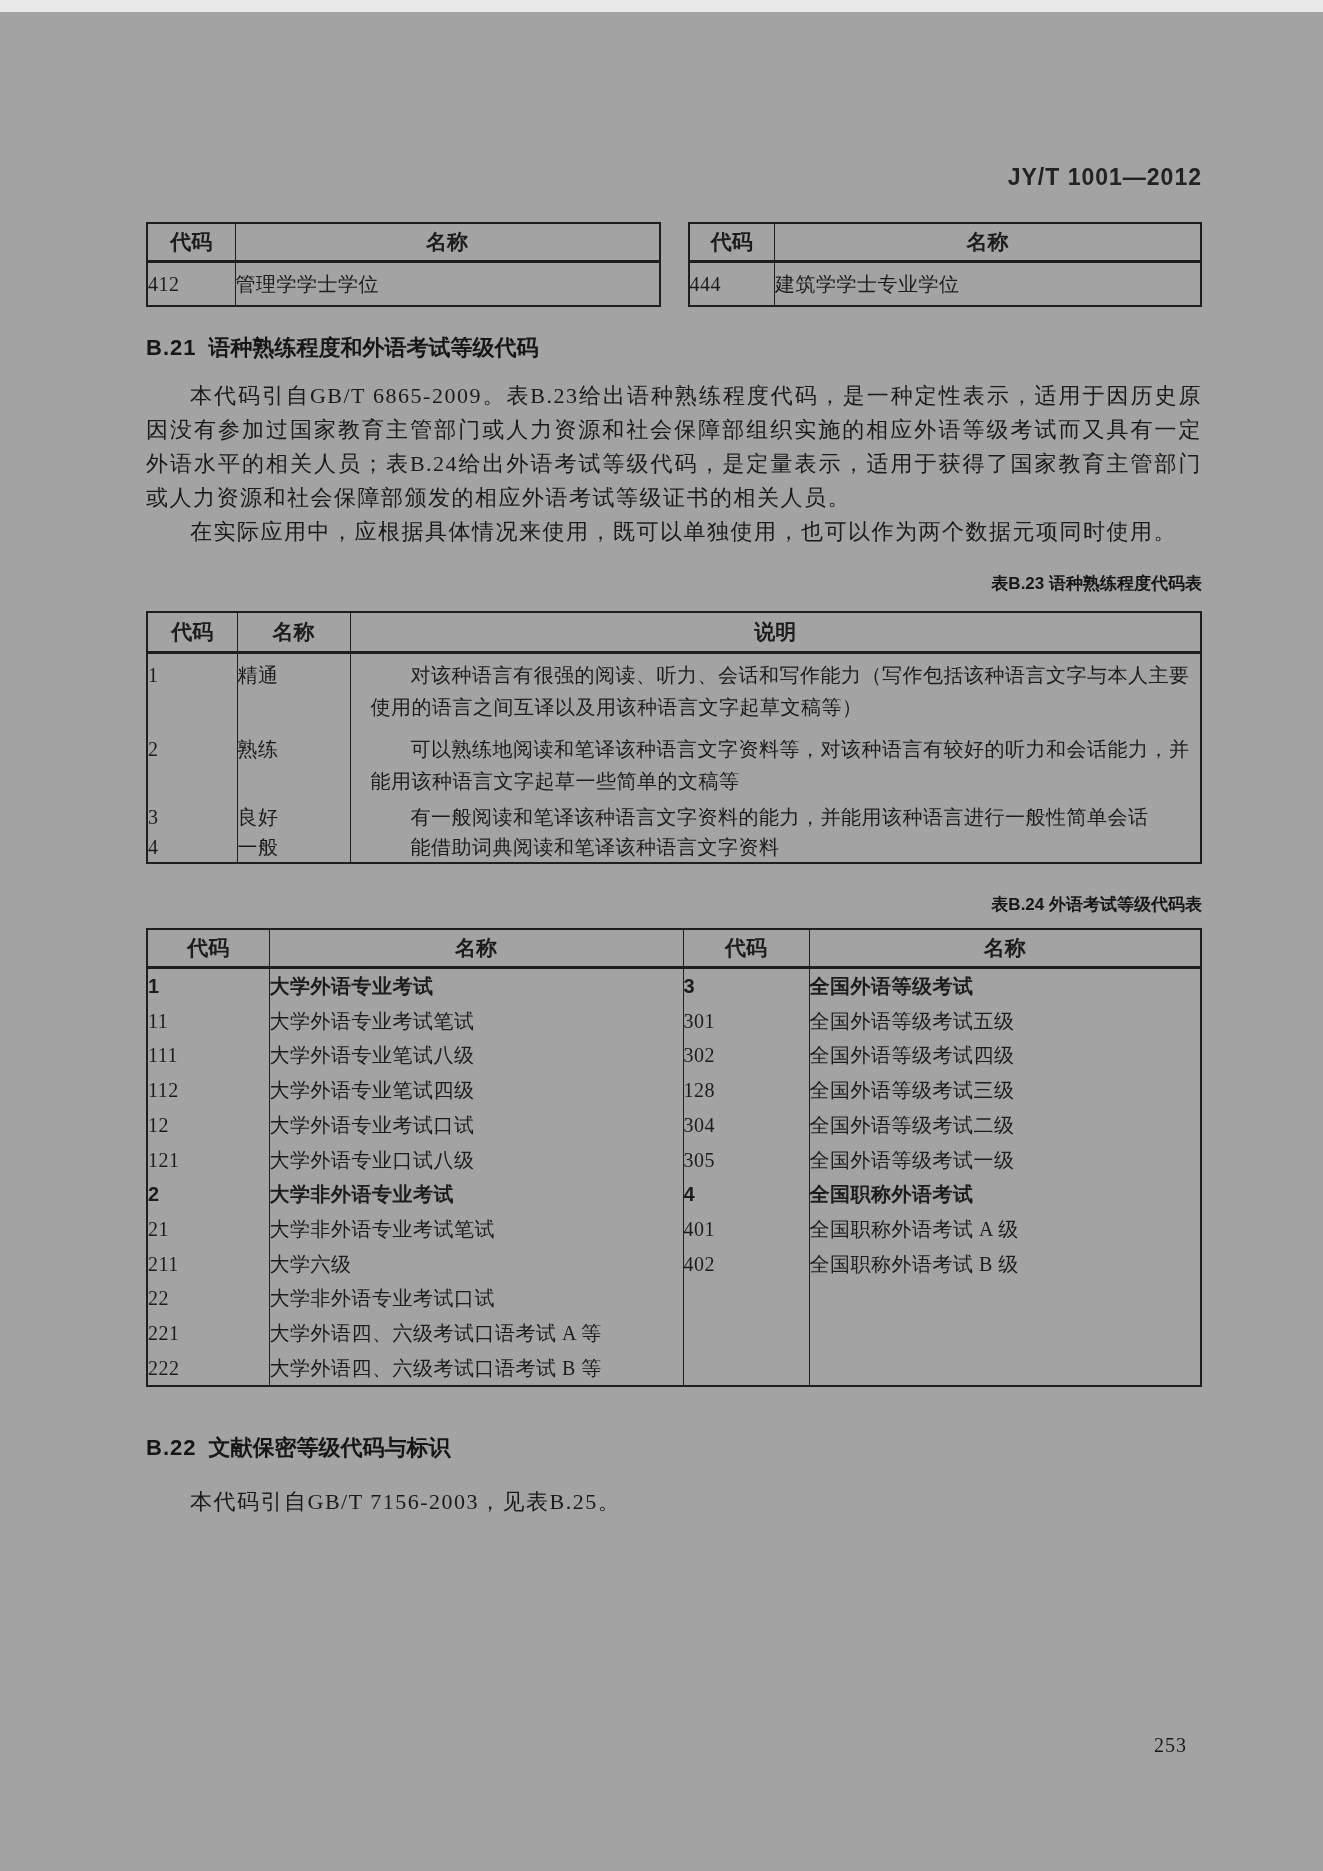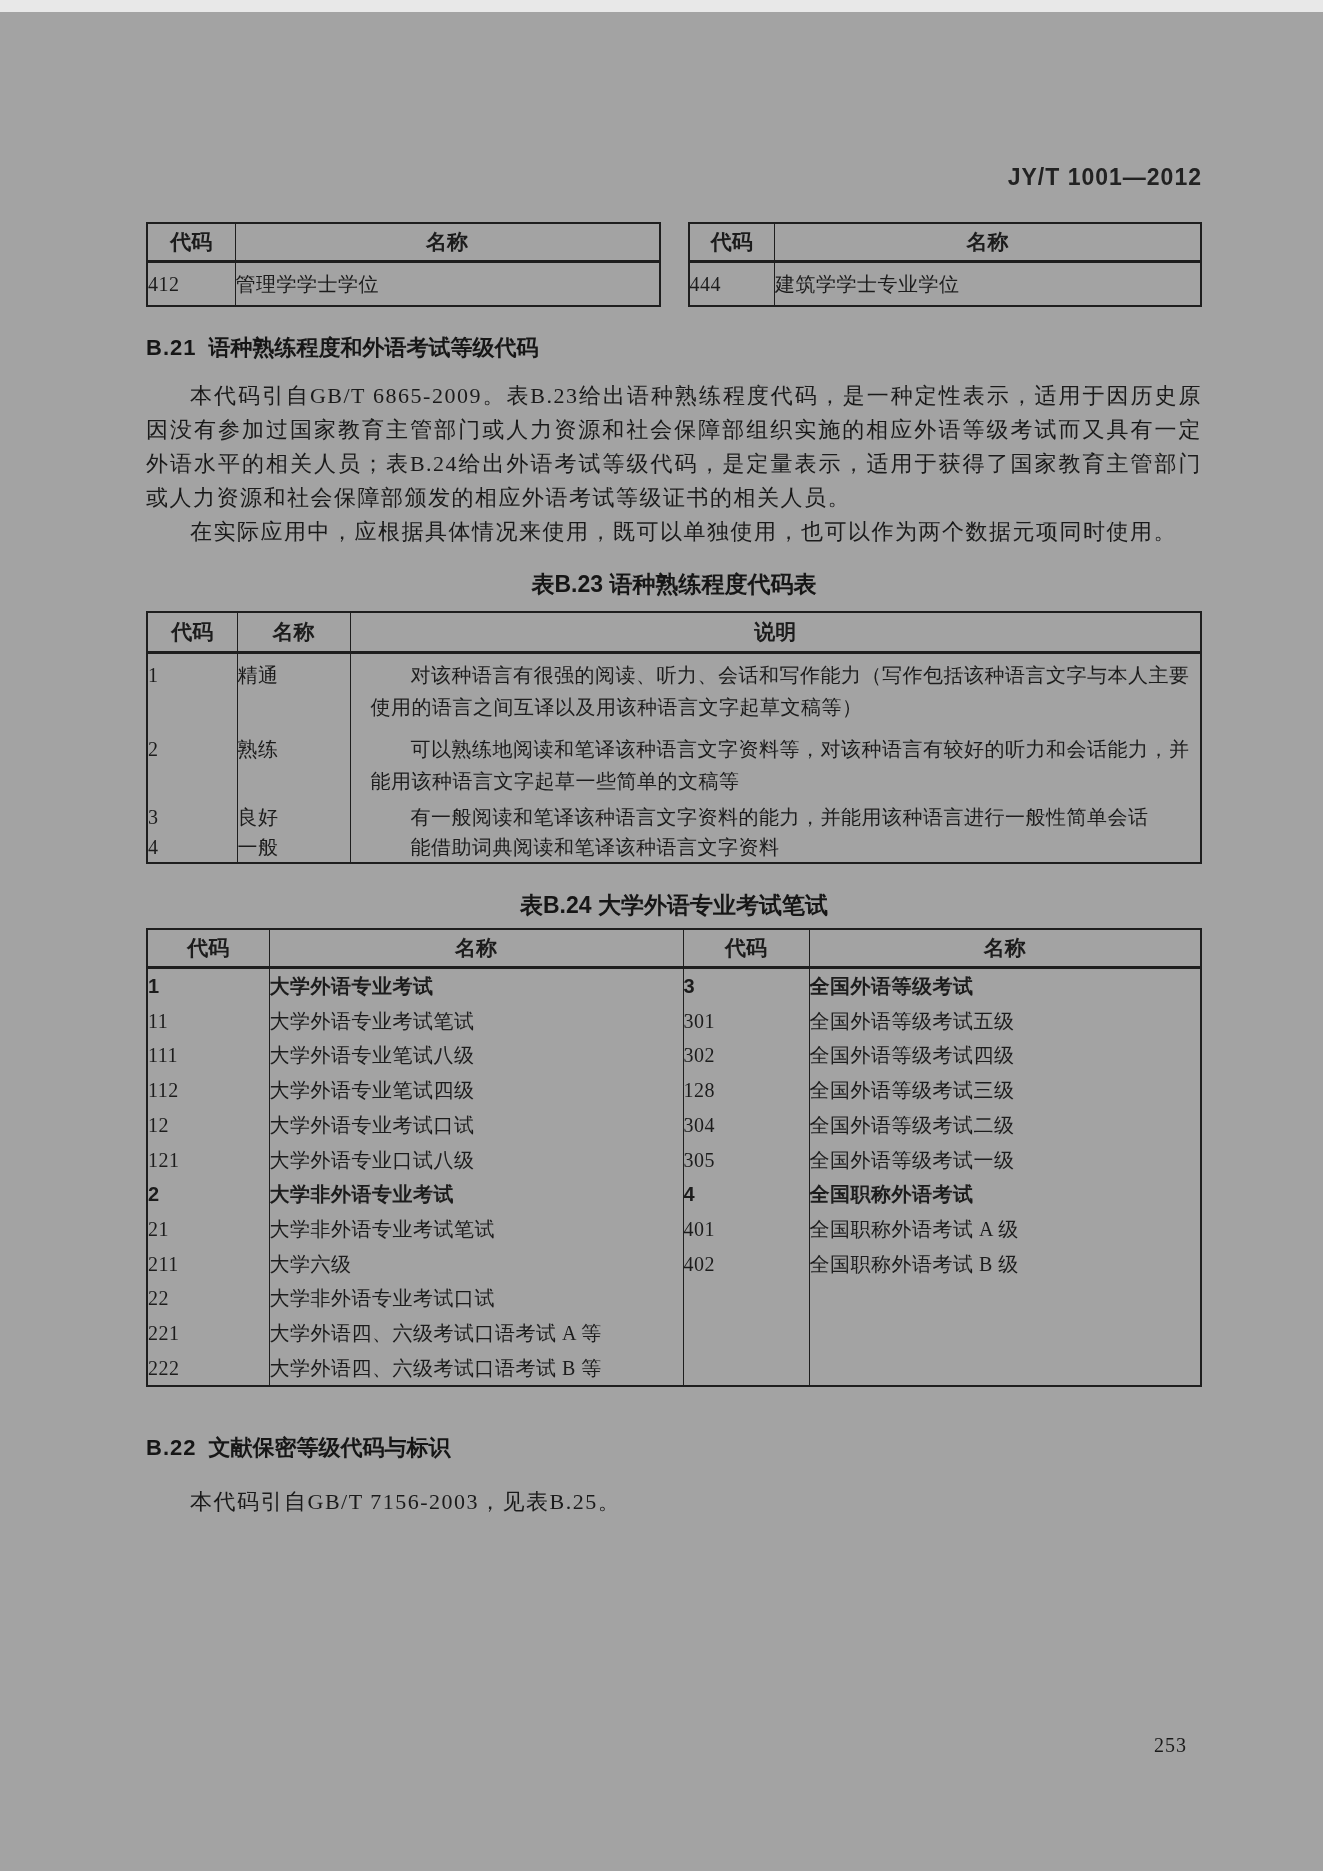--- a/index.html
+++ b/index.html
@@ -44,21 +44,21 @@
   
   .sec-heading{margin-top:26px;height:30px;font-size:22px;color:#161616;}
   .sec-heading .num{margin-right:12px;letter-spacing:1px;}
   .para{
     margin:0;font-size:22px;line-height:34px;letter-spacing:1.5px;
     text-indent:2em;text-align:justify;color:#1a1a1a;
   }
   .para.first{margin-top:16px;}
 
   .tbl-caption{
-    text-align:center;font-size:23px;height:30px;line-height:30px;color:#161616;
+    text-align:right;font-size:17px;height:30px;line-height:30px;color:#161616;
   }
   .cap-b23{margin-top:20px;}
   .cap-b24{margin-top:26px;}
 
   
   .tbl-b23{margin-top:12px;}
   .tbl-b23 th{height:38px;}
   .tbl-b23 td{vertical-align:top;line-height:32px;}
   .tbl-b23 tr.r-multi td{padding-top:5px;padding-bottom:5px;}
   .tbl-b23 tr.r-single td{height:30px;line-height:30px;}
@@ -176,21 +176,21 @@
         <tr class="r-single">
           <td class="cell-code">4</td>
           <td class="cell-name">一般</td>
           <td class="cell-desc">
               <span class="desc-text">能借助词典阅读和笔译该种语言文字资料</span>
             </td>
         </tr>
       </tbody>
     </table>
 
-    <div class="tbl-caption hei cap-b24">表B.24 大学外语专业考试笔试</div>
+    <div class="tbl-caption hei cap-b24">表B.24 外语考试等级代码表</div>
 
     <table class="std tbl-b24">
       <colgroup>
           <col style="width:122px">
           <col style="width:414px">
           <col style="width:126px">
           <col>
         </colgroup>
       <thead>
         <tr>

